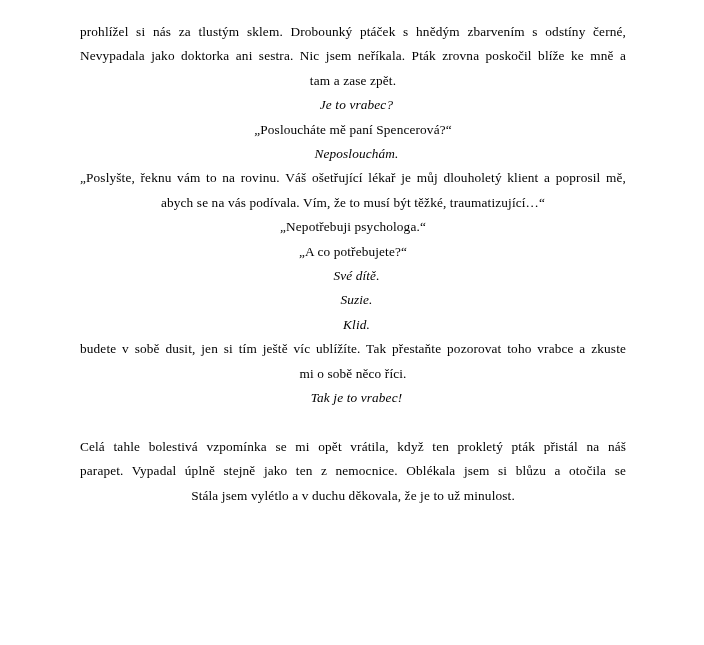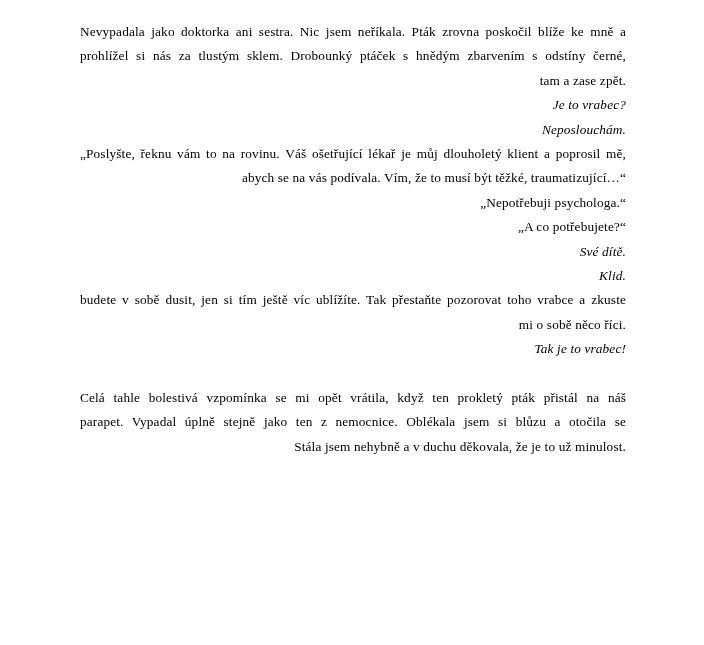--- a/index.html
+++ b/index.html
@@ -30,21 +30,21 @@
     left: 80px;
     top: 20px;
     width: 546px;
   }
 
   .doc-line {
     font-size: 13.3px;
     line-height: 24.4px;
     color: #000000;
     white-space: pre-wrap;
-    text-align: right;
+    text-align: center;
     letter-spacing: 0.01em;
     min-height: 24.4px;
   }
 
   .doc-line.italic {
     font-style: italic;
     margin-left: 7px;
   }
 
   .doc-line.blank {
@@ -57,32 +57,34 @@
   .doc-line.justify {
     text-align: justify;
     text-align-last: justify;
   }
 </style>
 </head>
 <body style="background: rgb(255, 255, 255); color: rgb(0, 0, 0);">
 
 <div class="page">
   <div class="text-column" id="text-column">
+      <div class="doc-line justify">prohlížel si nás za tlustým sklem. Drobounký ptáček s hnědým zbarvením s odstíny černé,</div>
       <div class="doc-line justify">Nevypadala jako doktorka ani sestra. Nic jsem neříkala. Pták zrovna poskočil blíže ke mně a</div>
-      <div class="doc-line justify">prohlížel si nás za tlustým sklem. Drobounký ptáček s hnědým zbarvením s odstíny černé,</div>
       <div class="doc-line">tam a zase zpět.</div>
       <div class="doc-line italic">Je to vrabec?</div>
+      <div class="doc-line">„Posloucháte mě paní Spencerová?“</div>
       <div class="doc-line italic">Neposlouchám.</div>
       <div class="doc-line justify">„Poslyšte, řeknu vám to na rovinu. Váš ošetřující lékař je můj dlouholetý klient a poprosil mě,</div>
       <div class="doc-line">abych se na vás podívala. Vím, že to musí být těžké, traumatizující…“</div>
       <div class="doc-line">„Nepotřebuji psychologa.“</div>
       <div class="doc-line">„A co potřebujete?“</div>
       <div class="doc-line italic">Své dítě.</div>
+      <div class="doc-line italic">Suzie.</div>
       <div class="doc-line italic">Klid.</div>
       <div class="doc-line justify">budete v sobě dusit, jen si tím ještě víc ublížíte. Tak přestaňte pozorovat toho vrabce a zkuste</div>
       <div class="doc-line">mi o sobě něco říci.</div>
       <div class="doc-line italic">Tak je to vrabec!</div>
       <div class="doc-line blank"></div>
       <div class="doc-line justify">Celá tahle bolestivá vzpomínka se mi opět vrátila, když ten prokletý pták přistál na náš</div>
       <div class="doc-line justify">parapet. Vypadal úplně stejně jako ten z nemocnice. Oblékala jsem si blůzu a otočila se</div>
-      <div class="doc-line">Stála jsem nehybně a v duchu děkovala, že je to už minulost.</div>
+      <div class="doc-line">Stála jsem vylétlo a v duchu děkovala, že je to už minulost.</div>
     </div>
 </div>
 
 </body></html>

